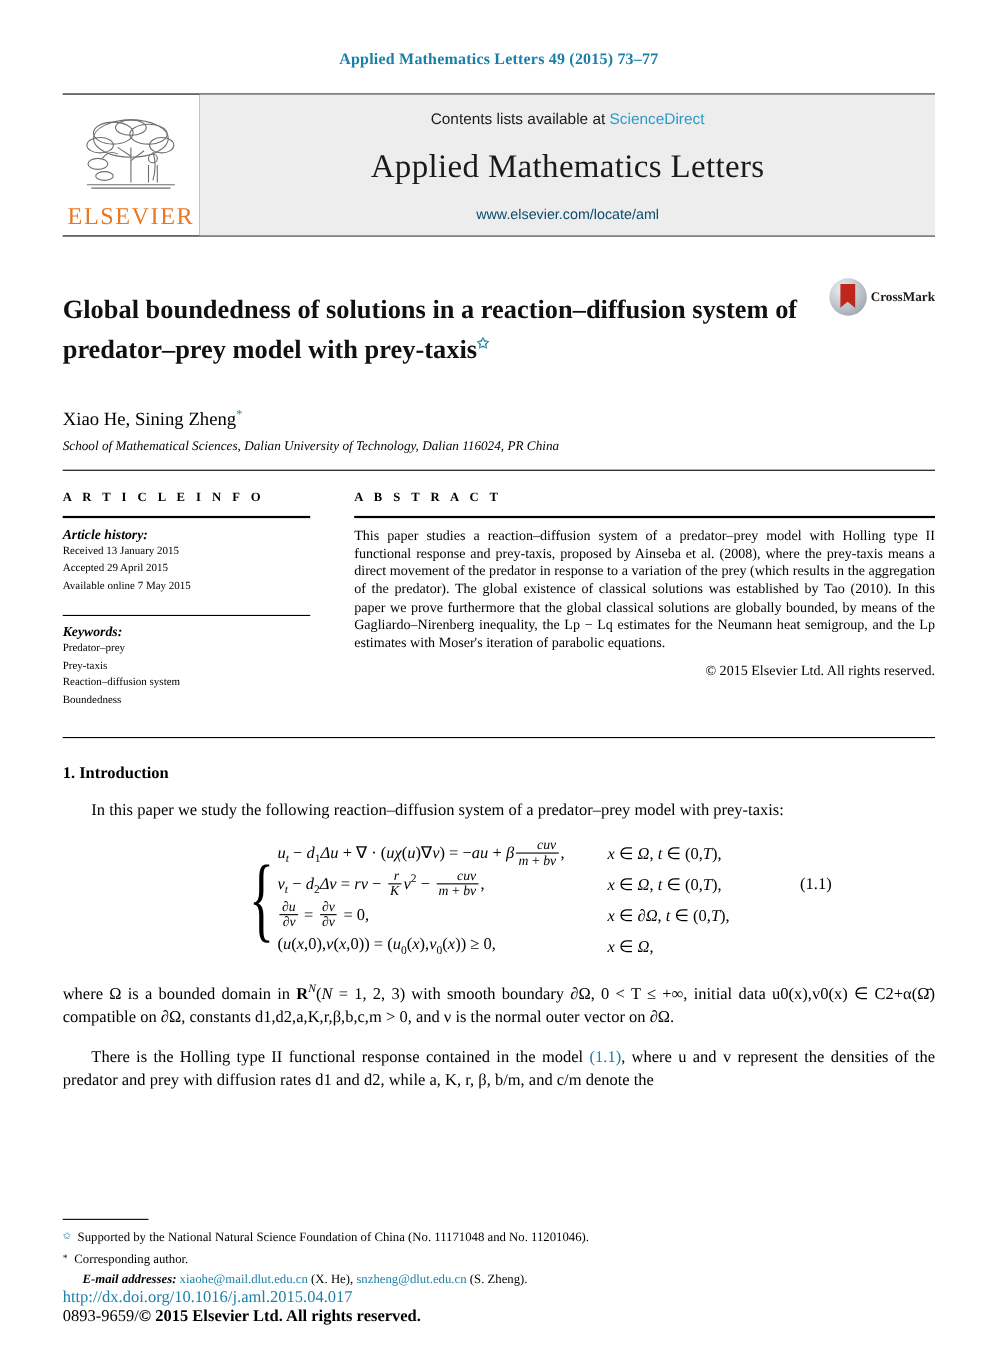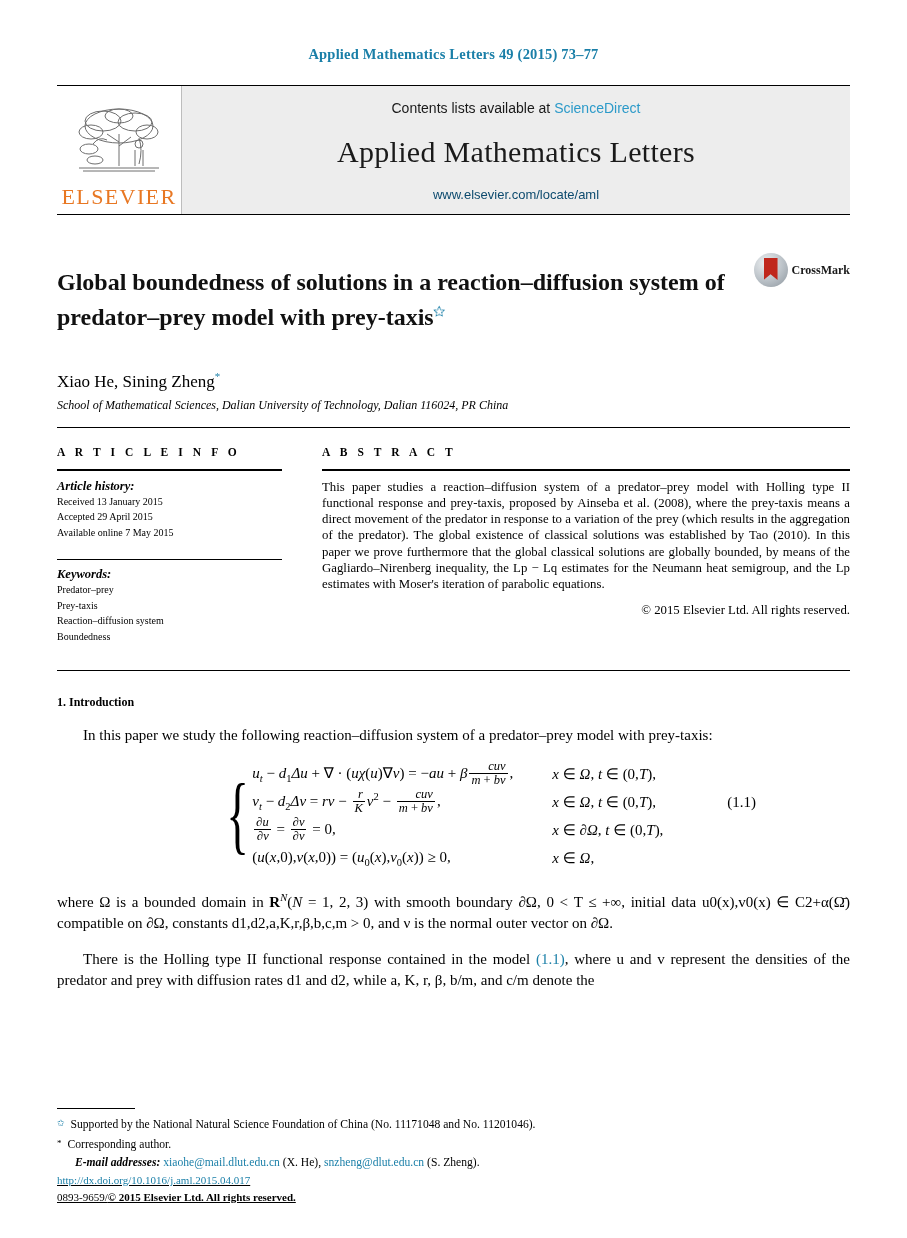--- a/index.html
+++ b/index.html
@@ -202,21 +202,21 @@
     text-align: right;
     font-size: 12.8px;
     margin-top: 11px;
   }
   .rule-after-abs { border-top: 1px solid #000; margin-top: 26px; }
 
   
   .section-title {
     margin-top: 24px;
     font-weight: bold;
-    font-size: 12px;
+    font-size: 15px;
   }
   .para {
     margin-top: 15px;
     font-size: 15px;
     line-height: 21px;
     text-align: justify;
     text-indent: 26px;
   }
   .para.noindent { text-indent: 0; }
   .para a { color:#1a7fa8; text-decoration:none; }
@@ -275,23 +275,22 @@
   .fn-line { display: flex; gap: 6px; align-items: flex-start; }
   .fn-mark { color:#1a7fa8; font-size: 9px; line-height: 13px; flex:0 0 auto; }
   .fn-mark.plain { color:#000; }
   .fn-email { margin-left: 18px; margin-top: 2px; }
   .fn-email .lbl { font-style: italic; font-weight: bold; }
   .fn-email a, .doi a { color: #1a7fa8; text-decoration: none; }
   .bottom-meta {
     position: absolute;
     left: 57px;
     bottom: 32px;
-    font-size: 11px;
+    font-size: 15px;
     line-height: 17px;
-    text-decoration: underline;
   }
   .doi { color: #1a7fa8; }
   .issn b { font-weight: bold; }
 </style>
 </head>
 <body>
 
 <div class="page">
 
   <div class="running-head">Applied Mathematics Letters 49 (2015) 73–77</div>

